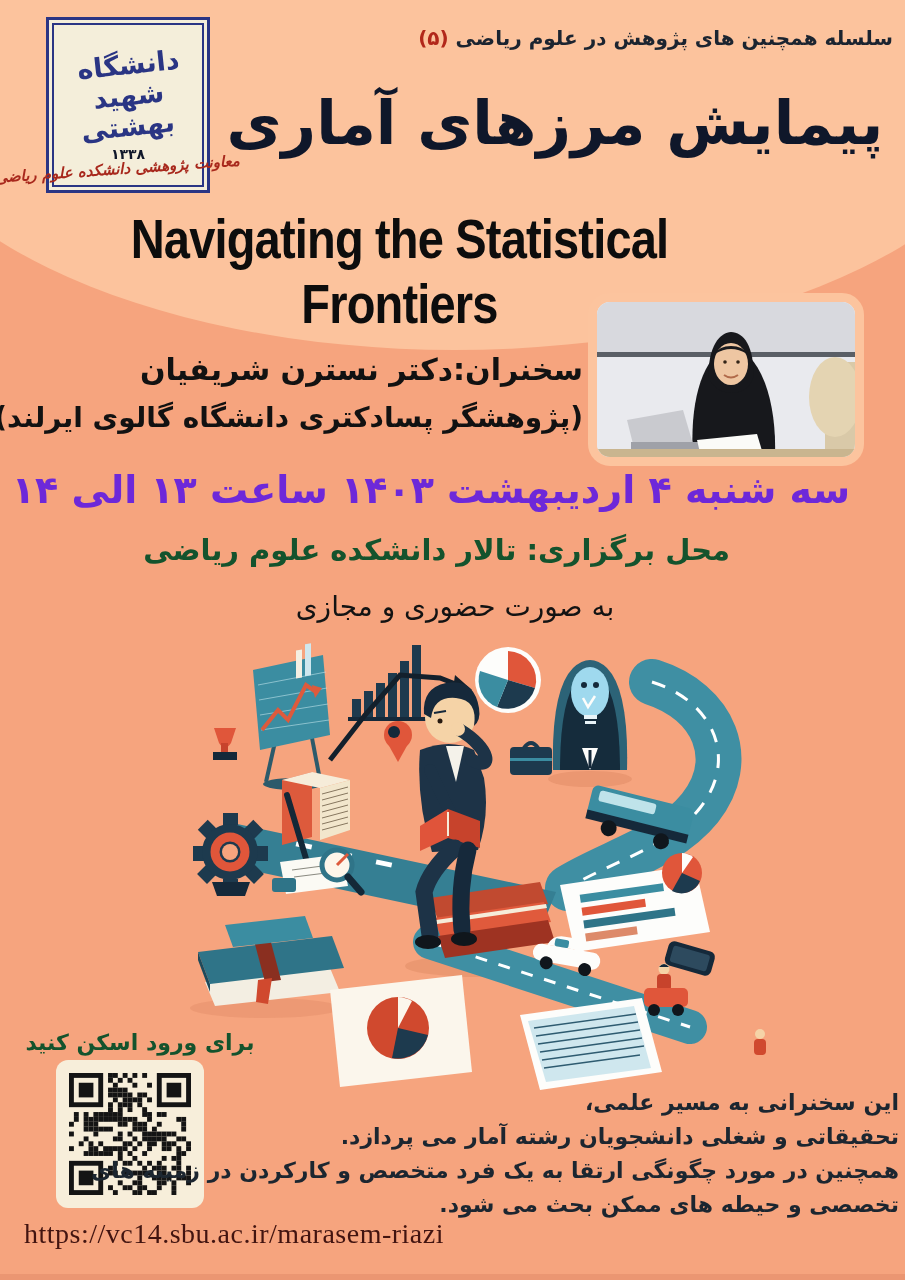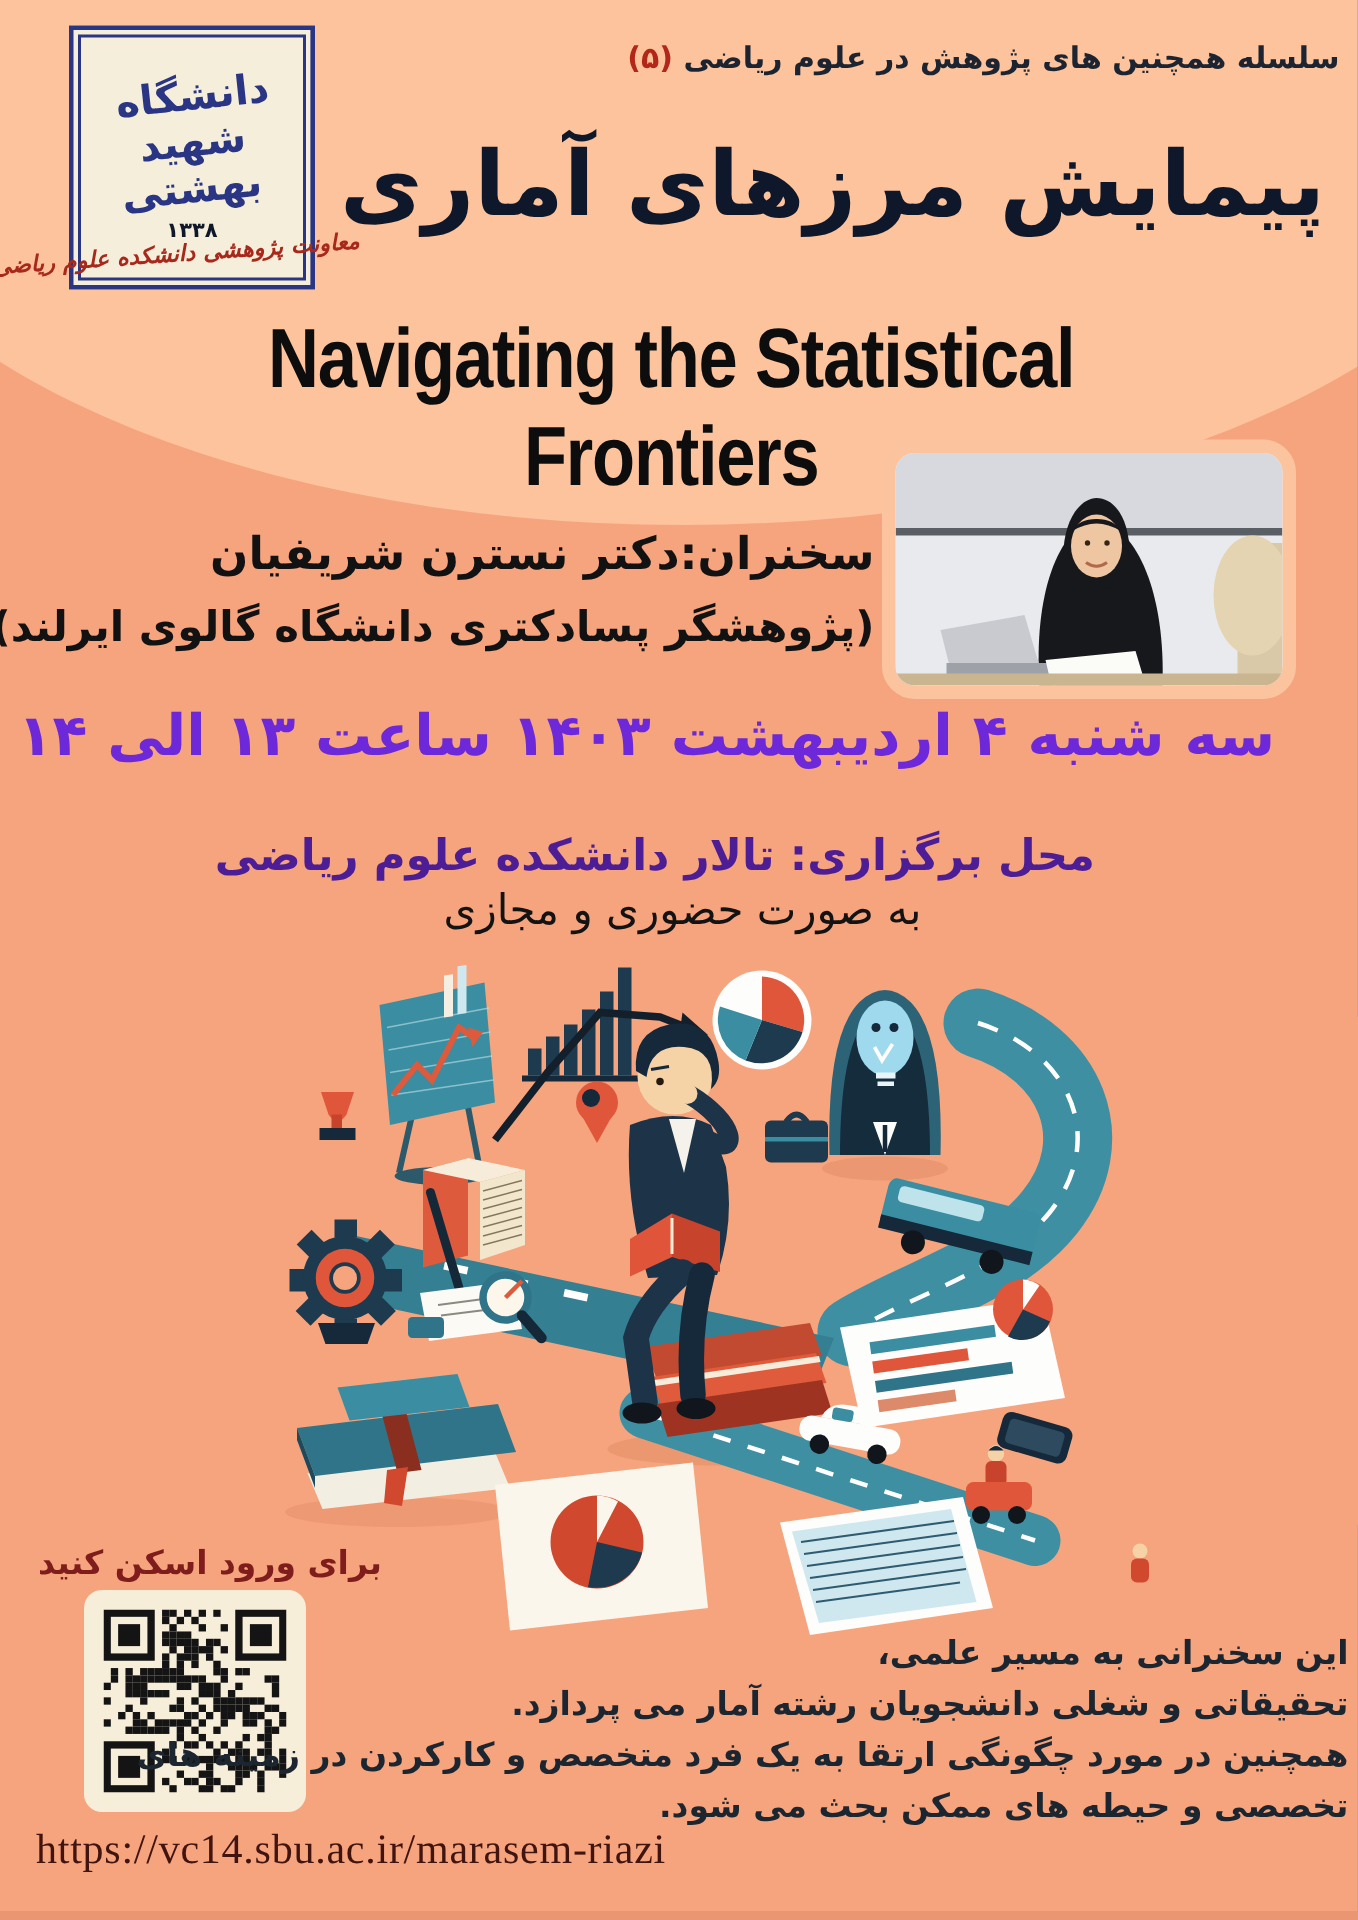--- a/index.html
+++ b/index.html
@@ -15,38 +15,38 @@
   #series-number{color:#b2271a;}
   #logo-box{left:46px;top:17px;width:158px;height:170px;background:#f4eeda;
     border:3px solid #2a3584;box-shadow:inset 0 0 0 3px #f4eeda, inset 0 0 0 5px #2a3584;
     display:flex;flex-direction:column;align-items:center;justify-content:center;}
   .logo-word{color:#2a3584;font-weight:bold;font-size:27px;line-height:31px;transform:rotate(-6deg);}
   #logo-year{color:#0f172a;font-size:14px;font-weight:bold;margin-top:4px;letter-spacing:2px;}
   #logo-caption{left:0px;top:160px;width:240px;font-size:15px;font-weight:bold;color:#a8281c;
     text-align:center;transform:rotate(-4deg);font-style:italic;}
   #title-fa{left:210px;top:68px;width:690px;text-align:center;font-size:60px;font-weight:bold;
     color:#0f172a;line-height:110px;}
-  #title-en{left:0;top:206px;width:799px;text-align:center;padding-left:48px;}
+  #title-en{left:0;top:206px;width:799px;text-align:center;}
   #title-en span{display:inline-block;transform:scaleX(.84);transform-origin:center;
     font-family:"Liberation Sans",sans-serif;font-weight:bold;font-size:56px;color:#0d0d0d;
     letter-spacing:-1px;}
   #speaker-block{right:322px;top:348px;text-align:right;color:#121212;}
   #speaker-name{font-size:30px;font-weight:bold;line-height:44px;}
   #speaker-affiliation{font-size:28px;font-weight:bold;line-height:52px;}
   #photo-frame{left:588px;top:293px;width:258px;height:155px;border:9px solid #fcc49e;
     border-radius:22px;overflow:hidden;background:#e9e9ec;}
   #event-datetime{left:60px;top:468px;width:790px;text-align:center;font-size:38px;
     font-weight:bold;color:#6d28d9;}
-  #event-venue{left:180px;top:553px;width:550px;font-size:29px;
-    font-weight:bold;color:#4c1d95;}
+  #event-venue{left:180px;top:533px;width:550px;font-size:29px;
+    font-weight:bold;color:#14532d;}
   #event-mode{left:180px;top:590px;width:550px;text-align:center;font-size:28px;
     font-weight:normal;color:#131313;}
   #illustration{left:0;top:630px;pointer-events:none;}
   #qr-label{left:22px;top:1030px;width:236px;text-align:center;font-size:22px;
-    font-weight:bold;color:#7f1d1d;}
+    font-weight:bold;color:#14532d;}
   #qr-box{left:56px;top:1060px;width:148px;height:148px;background:#f7eeda;border-radius:12px;}
   #qr-svg{position:absolute;left:13px;top:13px;}
   #poster-url{left:24px;top:1218px;font-family:"Liberation Serif",serif;font-size:28px;
     color:#421410;letter-spacing:.5px;}
   #description{right:6px;top:1086px;width:690px;text-align:right;color:#1c2630;
     font-size:22px;font-weight:bold;line-height:34px;}
   #bottom-edge{left:0;top:1274px;width:905px;height:6px;background:#e28a67;opacity:.55;}
 </style>
 </head>
 <body>

